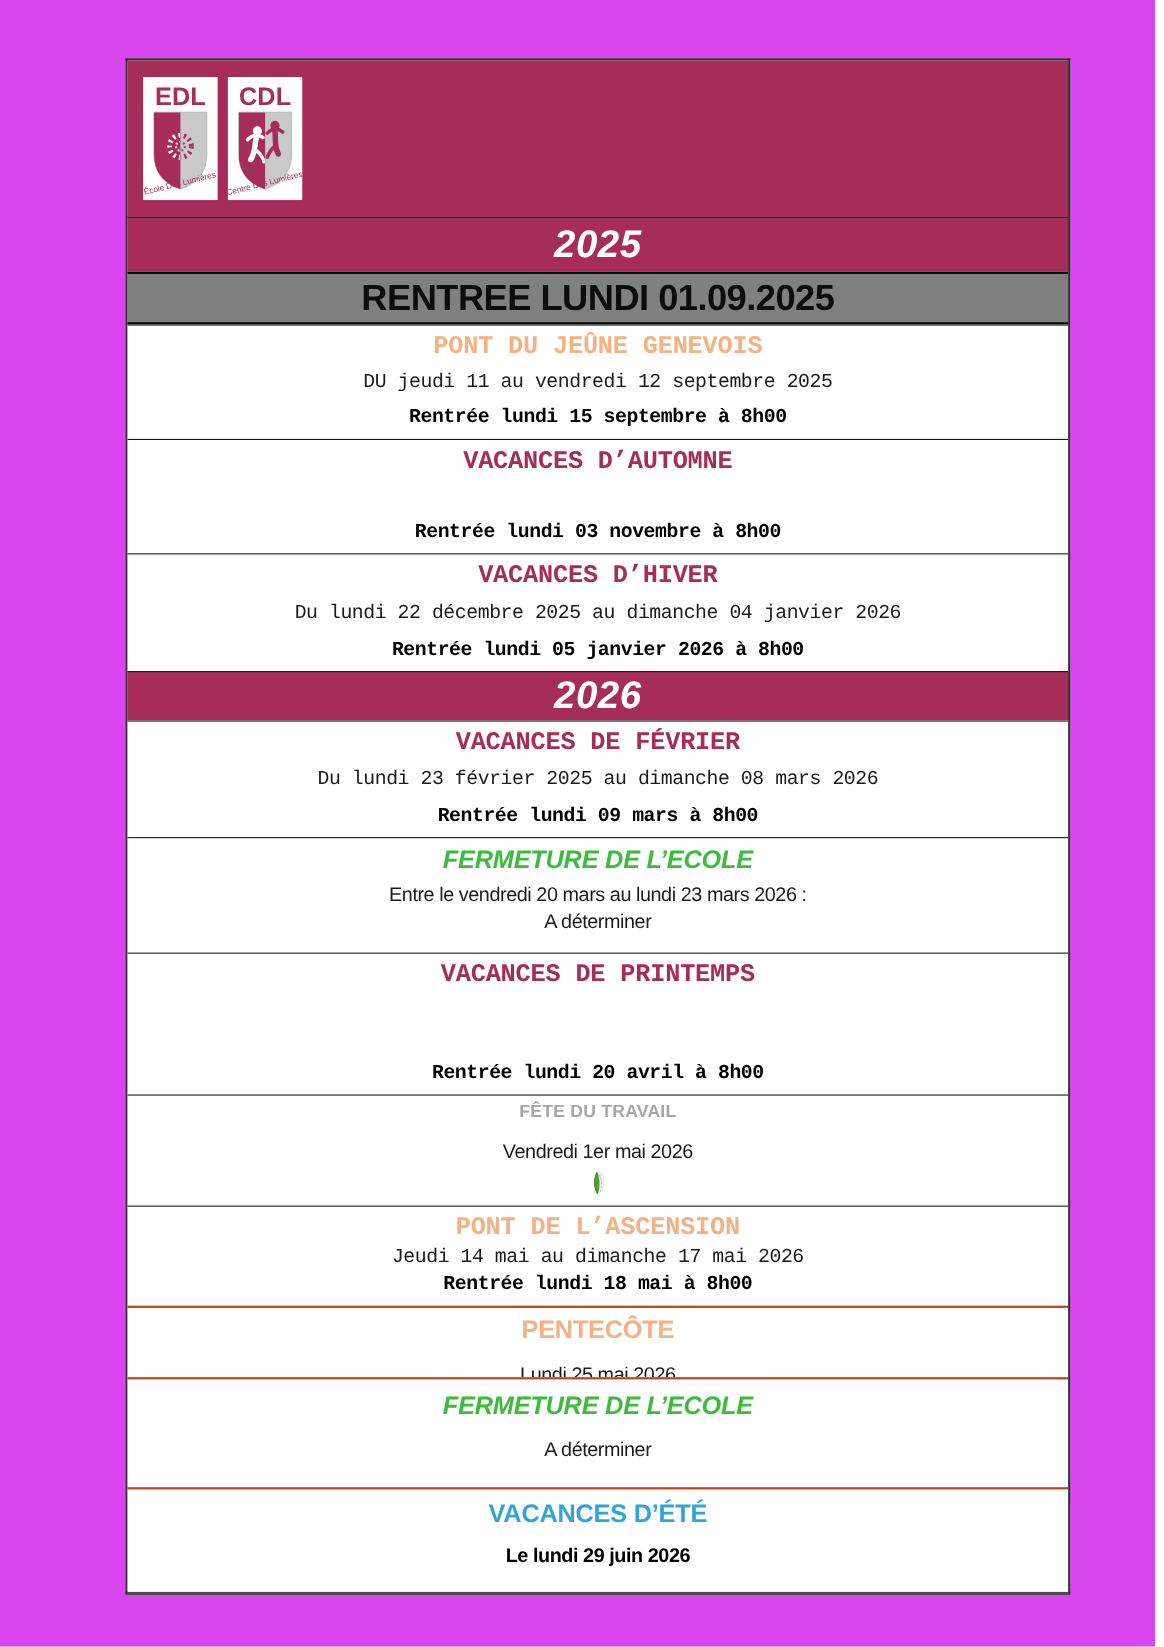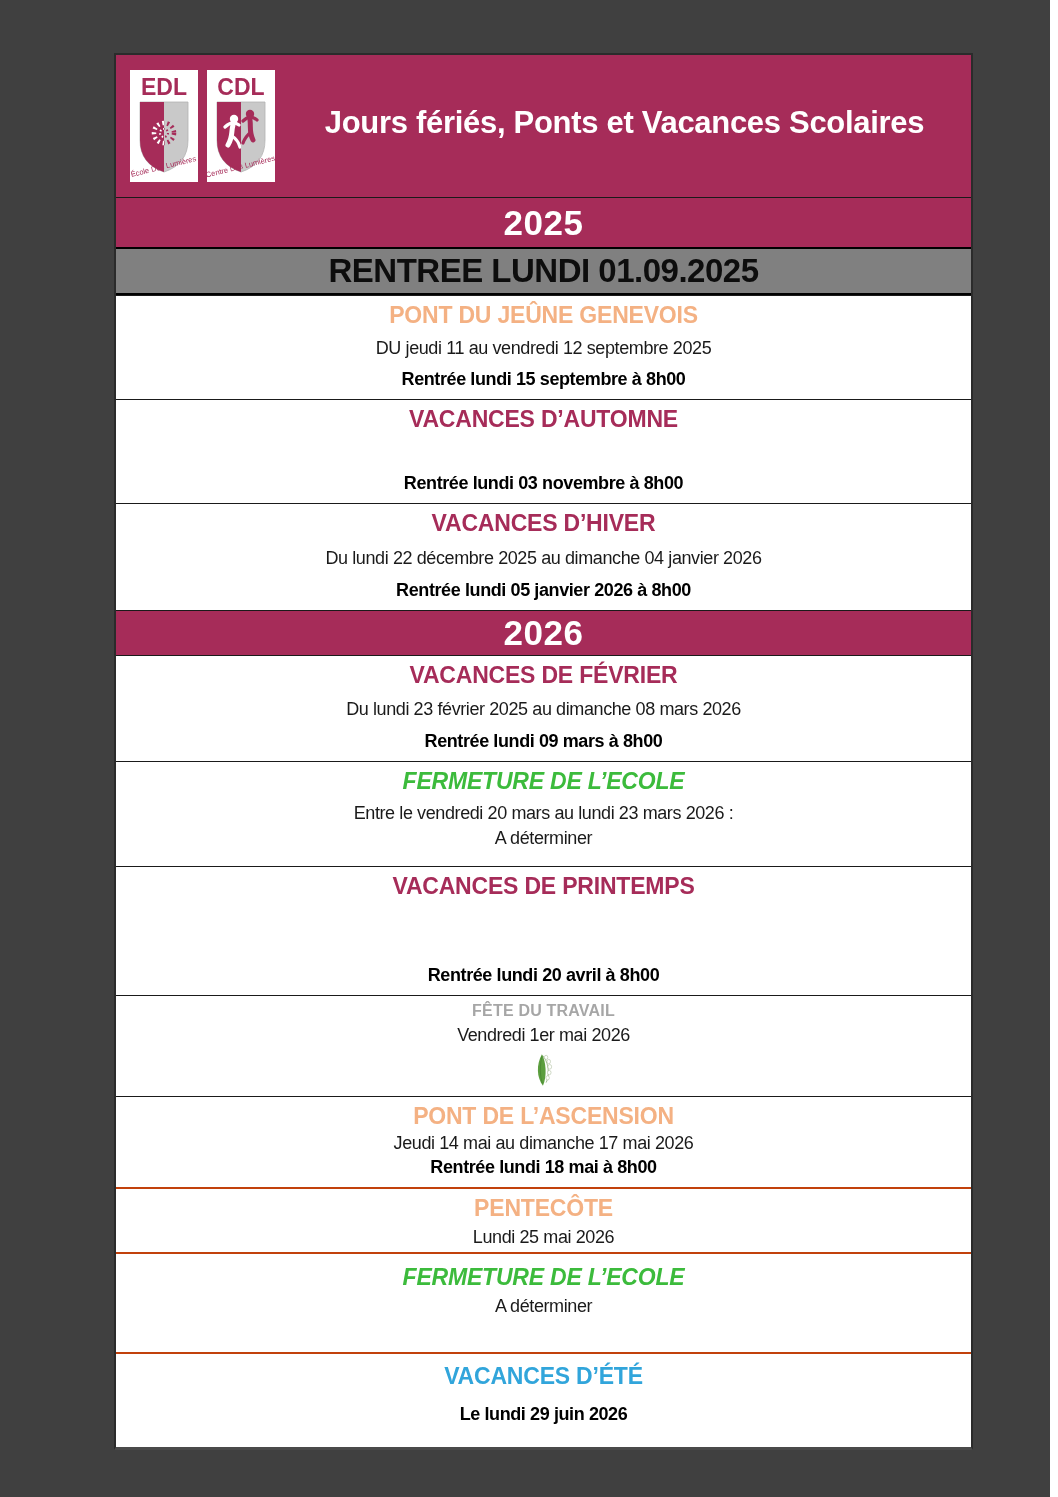--- a/index.html
+++ b/index.html
@@ -3,21 +3,21 @@
 <meta charset="utf-8">
 <style>
   * { margin:0; padding:0; box-sizing:border-box; }
   :root{
     --maroon:#A62C59; --gray-banner:#808080; --orange:#F4B183;
     --green:#3CBB3C; --blue:#31A5DB; --gray-heading:#A6A6A6;
     --border:#1a1a1a; --text:#1a1a1a;
   }
   html,body{ background:#ffffff; }
   #page{
-    position:relative; width:1050px; height:1497px; background:#404040;
+    position:relative; width:1050px; height:1497px; background:#d946ef;
     font-family:"Liberation Sans", sans-serif; color:var(--text); overflow:hidden;
   }
   .doc-table{
     position:absolute; left:114px; top:53px; width:859px;
     border:2px solid #2b2b2b; border-bottom:3px solid #4a4a4a;
     display:flex; flex-direction:column; background:#fff;
   }
   .row{ border-top:1px solid var(--border); flex:none; }
   .row.first{ border-top:none; }
   .row.sep-gray{ border-top:2px solid #c2410c; }
@@ -27,43 +27,43 @@
     display:flex; align-items:center; padding-left:14px;
   }
   .logo-card{ width:68px; height:112px; margin-right:9px; flex:none; display:block; }
   .header-title{
     flex:1; text-align:center; color:#fff; font-size:31px; font-weight:bold;
     padding:0 10px 6px 4px; letter-spacing:-0.3px;
   }
 
   .year-row{
     background:var(--maroon); color:#fff; font-weight:bold; font-size:35px;
-    display:flex; align-items:center; justify-content:center; letter-spacing:0.5px;
+    display:flex; align-items:center; justify-content:center; letter-spacing:0.5px;font-style:italic;
   }
   .gray-row{
     height:48px; background:var(--gray-banner); color:#0d0d0d; font-weight:bold;
     font-size:33px; display:flex; align-items:center; justify-content:center;
     border-top:2px solid #000; border-bottom:2px solid #000; letter-spacing:-0.5px;
   }
 
   .section{
     background:#fff; display:flex; flex-direction:column; align-items:center;
     text-align:center; padding:6px 12px 9px;
   }
-  .section.sp{ justify-content:space-between; }
+  .section.sp{ justify-content:space-between;font-family:Liberation Mono, monospace; }
   .sec-heading{ font-size:23px; font-weight:bold; letter-spacing:-0.2px; }
   .h-maroon{ color:var(--maroon); }
   .h-orange{ color:var(--orange); }
   .h-green{ color:var(--green);font-style:italic; }
   .h-blue{ color:var(--blue); }
   .h-gray{ color:var(--gray-heading); font-size:16px; letter-spacing:0.2px; }
   .sec-line{ font-size:18px; letter-spacing:-0.4px; line-height:1.4; color:#1a1a1a; }
   .sec-bold{ font-size:18px; font-weight:bold; letter-spacing:-0.4px; color:#000; }
   .centered-block{ margin:auto 10px; }
-  .mt2{ margin-top:3px; }
+  .mt2{ margin-top:15px; }
 </style>
 </head>
 <body>
 
 <div id="page">
   <div class="doc-table">
 
     <div class="row first header-row">
       <svg class="logo-card" viewBox="0 0 68 112">
         <defs>
@@ -120,21 +120,20 @@
         </g>
         <g clip-path="url(#rightC)">
           <circle cx="43" cy="44" r="4.2" style="fill:var(--maroon)"></circle>
           <path d="M43 50 C44 57 42 62 46 70" style="stroke:var(--maroon)" stroke-width="5" fill="none" stroke-linecap="round"></path>
           <path d="M36 51 Q43 44 50 50" style="stroke:var(--maroon)" stroke-width="3.2" fill="none" stroke-linecap="round"></path>
           <path d="M44 62 Q38 67 36 73" style="stroke:var(--maroon)" stroke-width="3.2" fill="none" stroke-linecap="round"></path>
         </g>
         <text x="34" y="99" text-anchor="middle" font-size="7.5" transform="rotate(-14 34 99)" style="fill:var(--maroon)" font-family="Liberation Sans, sans-serif">Centre Des Lumières</text>
       </svg>
 
-      <div class="header-title">Jours fériés, Ponts et Vacances Scolaires</div>
     </div>
 
     <div class="row year-row" style="height:50px">2025</div>
 
     <div class="row gray-row">RENTREE LUNDI 01.09.2025</div>
 
     <div class="row section sp" style="height:104px">
       <div class="sec-heading h-orange">PONT DU JEÛNE GENEVOIS</div>
       <div class="sec-line">DU jeudi 11 au vendredi 12 septembre 2025</div>
       <div class="sec-bold">Rentrée lundi 15 septembre à 8h00</div>

